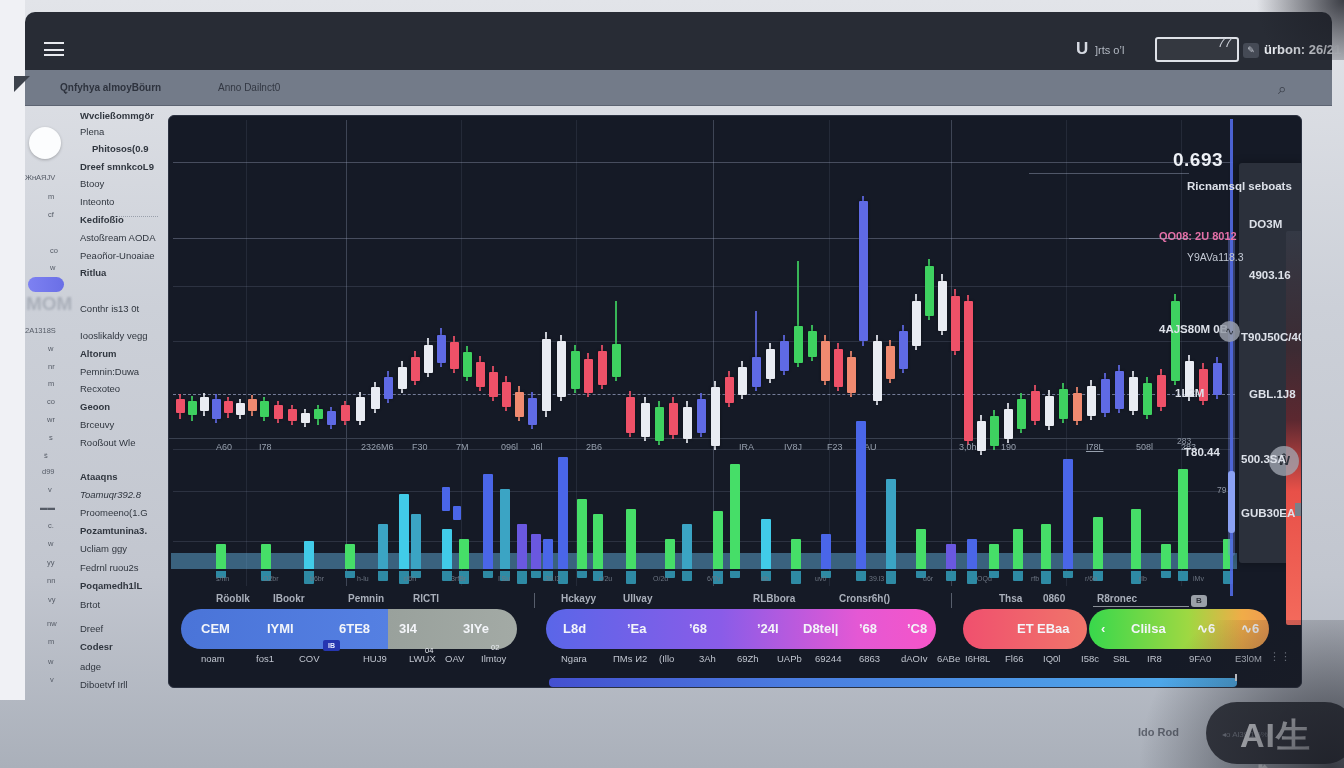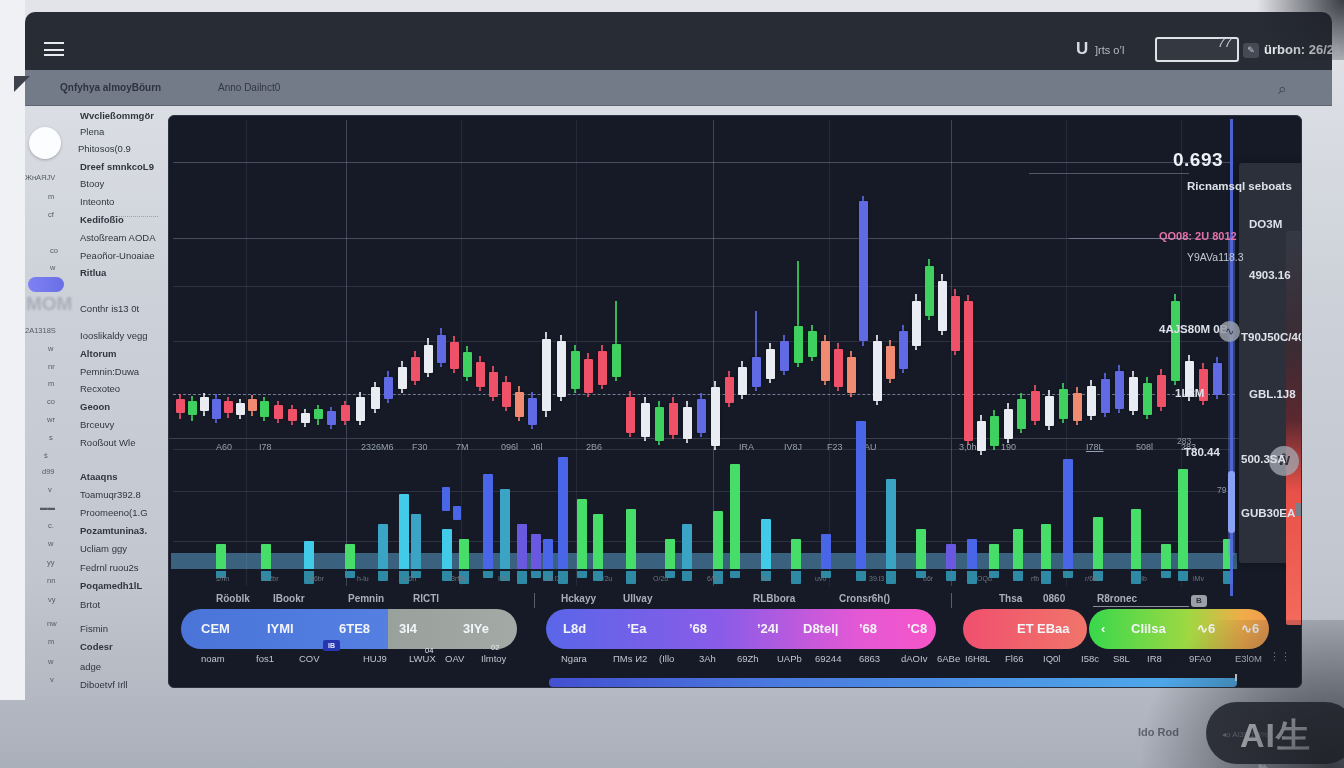--- a/index.html
+++ b/index.html
@@ -121,45 +121,45 @@
   <div class="abs nav-l2">Anno Dailnct0</div>
   <div class="abs nav-search">⌕</div>
 
   <div class="abs avatar"></div>
   <div class="abs sb-pill"></div>
   <div class="abs sb-ghost">MOM</div>
   <div class="abs sb-dots"></div>
   <div id="sidebar-items">
       <div class="abs sb-item" style="left: 80px; top: 110px; font-weight: bold;">Wvcließommgör</div>
       <div class="abs sb-item" style="left: 80px; top: 126px; font-weight: normal;">Plena</div>
-      <div class="abs sb-item" style="left: 78px; top: 143px; font-weight: normal;">Phitosos(0.9</div>
+      <div class="abs sb-item" style="left: 92px; top: 143px; font-weight: bold;">Phitosos(0.9</div>
       <div class="abs sb-item" style="left: 80px; top: 161px; font-weight: bold;">Dreef smnkcoL9</div>
       <div class="abs sb-item" style="left: 80px; top: 178px; font-weight: normal;">Btooy</div>
       <div class="abs sb-item" style="left: 80px; top: 196px; font-weight: normal;">Inteonto</div>
       <div class="abs sb-item" style="left: 80px; top: 214px; font-weight: bold;">Kedifoßio</div>
       <div class="abs sb-item" style="left: 80px; top: 232px; font-weight: normal;">Astoßream AODA</div>
       <div class="abs sb-item" style="left: 80px; top: 250px; font-weight: normal;">Peaoñor-Unoaiae</div>
       <div class="abs sb-item" style="left: 80px; top: 267px; font-weight: bold;">Ritlua</div>
       <div class="abs sb-item" style="left: 80px; top: 303px; font-weight: normal;">Conthr is13 0t</div>
       <div class="abs sb-item" style="left: 80px; top: 330px; font-weight: normal;">Iooslikaldy vegg</div>
       <div class="abs sb-item" style="left: 80px; top: 348px; font-weight: bold;">Altorum</div>
       <div class="abs sb-item" style="left: 80px; top: 366px; font-weight: normal;">Pemnin:Duwa</div>
       <div class="abs sb-item" style="left: 80px; top: 383px; font-weight: normal;">Recxoteo</div>
       <div class="abs sb-item" style="left: 80px; top: 401px; font-weight: bold;">Geoon</div>
       <div class="abs sb-item" style="left: 80px; top: 419px; font-weight: normal;">Brceuvy</div>
       <div class="abs sb-item" style="left: 80px; top: 437px; font-weight: normal;">Rooßout Wle</div>
       <div class="abs sb-item" style="left: 80px; top: 471px; font-weight: bold;">Ataaqns</div>
-      <div class="abs sb-item" style="left: 80px; top: 489px; font-weight: normal;">Toamuqr392.8</div>
+      <div class="abs sb-item" style="left: 80px; top: 489px; font-weight: normal; font-style: italic;">Toamuqr392.8</div>
       <div class="abs sb-item" style="left: 80px; top: 507px; font-weight: normal;">Proomeeno(1.G</div>
       <div class="abs sb-item" style="left: 80px; top: 525px; font-weight: bold;">Pozamtunina3.</div>
       <div class="abs sb-item" style="left: 80px; top: 543px; font-weight: normal;">Ucliam ggy</div>
       <div class="abs sb-item" style="left: 80px; top: 562px; font-weight: normal;">Fedrnl ruou2s</div>
       <div class="abs sb-item" style="left: 80px; top: 580px; font-weight: bold;">Poqamedh1lL</div>
       <div class="abs sb-item" style="left: 80px; top: 599px; font-weight: normal;">Brtot</div>
-      <div class="abs sb-item" style="left: 80px; top: 623px; font-weight: normal;">Fismin</div>
+      <div class="abs sb-item" style="left: 80px; top: 623px; font-weight: normal;">Dreef</div>
       <div class="abs sb-item" style="left: 80px; top: 641px; font-weight: bold;">Codesr</div>
       <div class="abs sb-item" style="left: 80px; top: 661px; font-weight: normal;">adge</div>
       <div class="abs sb-item" style="left: 80px; top: 679px; font-weight: normal;">Diboetvf Irll</div>
     </div>
   <div id="sidebar-mini">
       <div class="abs sb-mini" style="left: 25px; top: 173px;">ЖʜAЯJV</div>
       <div class="abs sb-mini" style="left: 48px; top: 192px;">m</div>
       <div class="abs sb-mini" style="left: 48px; top: 210px;">cf</div>
       <div class="abs sb-mini" style="left: 50px; top: 246px;">co</div>
       <div class="abs sb-mini" style="left: 50px; top: 263px;">w</div>

